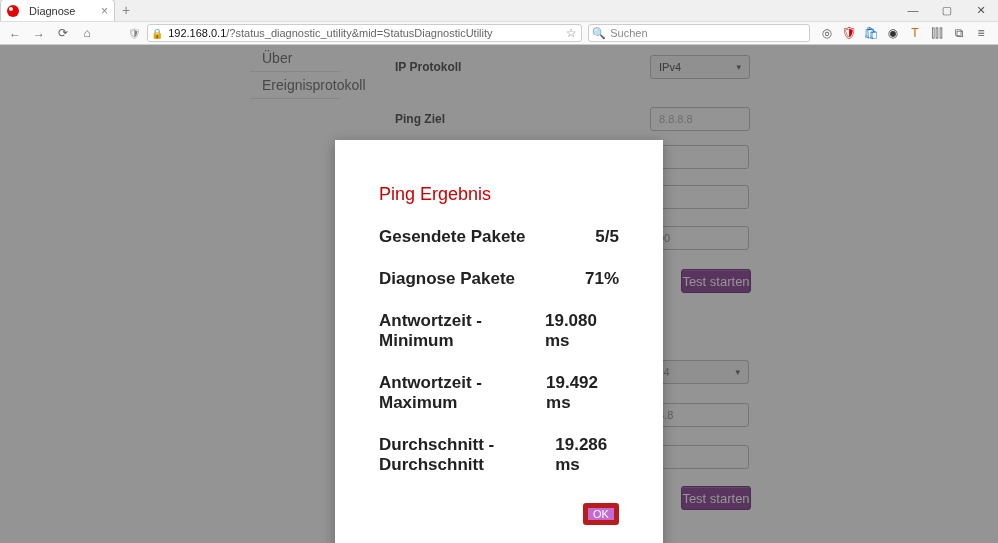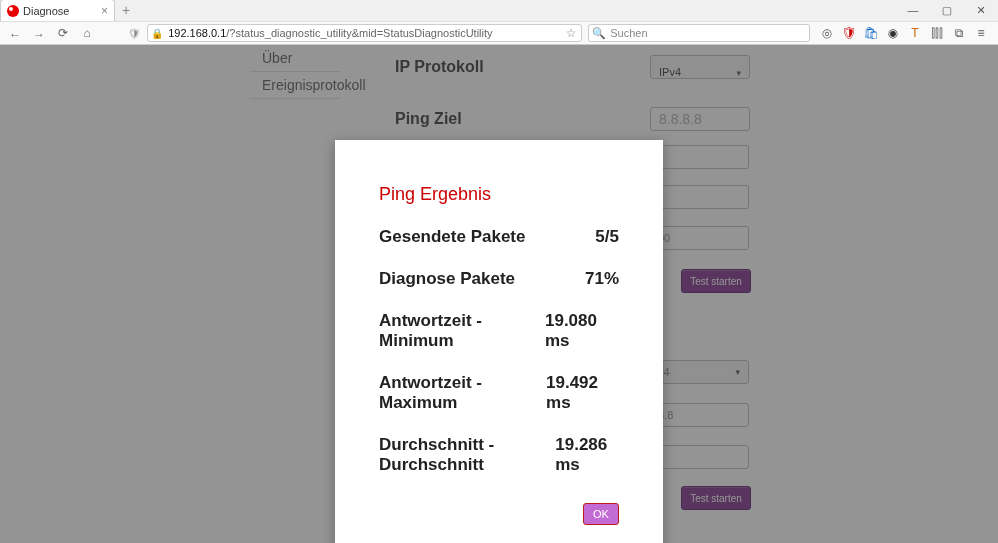--- a/index.html
+++ b/index.html
@@ -1,18 +1,18 @@
 <!DOCTYPE html>
 <html><head>
   <meta charset="utf-8">
   <style>
     * { margin:0; padding:0; box-sizing:border-box; font-family:"Segoe UI",Arial,sans-serif; }
     html,body { width:998px; height:543px; overflow:hidden; background:#fff; }
     .titlebar { height:22px; display:flex; align-items:flex-end; background:#f0f0f0; border-bottom:1px solid #ddd; }
-    .tab { height:22px; width:115px; background:#fff; border:1px solid #ccc; border-bottom:none; border-top-left-radius:4px; border-top-right-radius:4px; display:flex; align-items:center; padding:0 6px; font-size:11px; color:#333; gap:4px; }
+    .tab { height:22px; width:115px; background:#fff; border:1px solid #ccc; border-bottom:none; border-top-left-radius:4px; border-top-right-radius:4px; display:flex; align-items:center; padding:0 6px; font-size:11px; color:#333; gap:10px; }
     .favicon { width:12px; height:12px; border-radius:50%; background:#e60000; position:relative; flex:none; }
     .favicon::after { content:''; position:absolute; width:4px; height:4px; background:#fff; border-radius:50%; top:2px; left:2px; }
     .tab-title { flex:1; white-space:nowrap; overflow:hidden; text-overflow:ellipsis; }
     .tab-close { font-size:12px; color:#888; cursor:pointer; }
     .newtab { width:22px; height:22px; display:flex; align-items:center; justify-content:center; font-size:14px; color:#888; cursor:pointer; }
     .win-controls { margin-left:auto; display:flex; }
     .win-btn { width:34px; height:22px; display:flex; align-items:center; justify-content:center; font-size:11px; color:#555; cursor:pointer; }
     .navbar { height:23px; display:flex; align-items:center; padding:0 6px; gap:6px; border-bottom:1px solid #ccc; background:#f9f9f9; font-size:12px; color:#555; }
     .nav-btn { width:18px; height:18px; display:flex; align-items:center; justify-content:center; cursor:pointer; color:#666; font-size:12px; }
     .urlbox { flex:1.2; height:18px; border:1px solid #ccc; border-radius:3px; display:flex; align-items:center; padding:0 4px; gap:4px; background:#fff; font-size:11px; color:#555; }
@@ -26,32 +26,32 @@
     .ext-ico { width:14px; height:14px; display:flex; align-items:center; justify-content:center; font-size:12px; cursor:pointer; }
     .ext-red { color:#c00; }
     .ext-blue { color:#06c; }
     .ext-dark { color:#333; }
     .ext-orange { color:#c60; }
     .page { position:relative; height:498px; background:#fff; }
     .sidebar { position:absolute; left:250px; top:0; width:90px; }
     .side-item { height:27px; border-bottom:1px solid #e0e0e0; font-size:14px; color:#555; display:flex; align-items:center; padding-left:12px; }
     .form-area { position:absolute; left:395px; top:10px; width:360px; }
     .form-row { display:flex; align-items:center; margin-bottom:28px; }
-    .form-label { width:255px; font-size:16px; font-weight:bold; color:#333; }
-    .select { width:100px; height:24px; border:1px solid #bbb; border-radius:3px; background:#f5f5f5; display:flex; align-items:flex-end; justify-content:space-between; padding:0 8px; font-size:11px; color:#333; }
+    .form-label { width:255px; font-size:12px; font-weight:bold; color:#333; }
+    .select { width:100px; height:24px; border:1px solid #bbb; border-radius:3px; background:#f5f5f5; display:flex; align-items:center; justify-content:space-between; padding:0 8px; font-size:11px; color:#333; }
     .chev { font-size:9px; color:#555; }
-    .textinput { width:100px; height:24px; border:1px solid #bbb; border-radius:3px; background:#fff; padding:0 8px; font-size:14px; color:#aaa; display:flex; align-items:center; }
+    .textinput { width:100px; height:24px; border:1px solid #bbb; border-radius:3px; background:#fff; padding:0 8px; font-size:11px; color:#aaa; display:flex; align-items:center; }
     .textinput-wide { width:100px; }
     .extra-input { position:absolute; left:649px; width:100px; height:24px; border:1px solid #bbb; border-radius:3px; background:#fff; padding:0 8px; font-size:11px; color:#888; display:flex; align-items:center; }
-    .btn-start { position:absolute; left:681px; width:70px; height:24px; background:#7a2a87; border:1px solid #5a1a67; border-radius:3px; color:#fff; font-size:10px; display:flex; align-items:center; justify-content:center; box-shadow:inset 0 1px 0 rgba(255,255,255,.2); cursor:pointer; }
+    .btn-start { position:absolute; left:681px; width:70px; height:24px; background:#7a2a87; border:1px solid #5a1a67; border-radius:3px; color:#fff; font-size:13px; display:flex; align-items:center; justify-content:center; box-shadow:inset 0 1px 0 rgba(255,255,255,.2); cursor:pointer; }
     .overlay { position:absolute; inset:0; background:rgba(60,60,60,.55); }
     .modal { position:absolute; left:335px; top:95px; width:328px; background:#fff; box-shadow:0 3px 12px rgba(0,0,0,.3); padding:44px; }
     .modal-title { font-size:18px; color:#c00; font-weight:normal; margin-bottom:22px; }
     .res-row { display:flex; justify-content:space-between; font-size:17px; font-weight:bold; color:#222; margin-bottom:22px; }
-    .modal-ok { margin-left:auto; width:36px; height:22px; background:#c36bd4; border:1px solid #b91c1c; border-radius:3px; color:#fff; font-size:11px; display:flex; align-items:center; justify-content:center; cursor:pointer; }
+    .modal-ok { margin-left:auto; width:36px; height:22px; background:#c36bd4; border:5px solid #b91c1c; border-radius:3px; color:#fff; font-size:11px; display:flex; align-items:center; justify-content:center; cursor:pointer; }
     .modal-footer { display:flex; margin-top:28px; }
   </style>
 </head>
 <body>
 
 <div class="titlebar">
   <div class="tab">
     <span class="favicon"></span>
     <span class="tab-title">Diagnose</span>
     <span class="tab-close">×</span>

